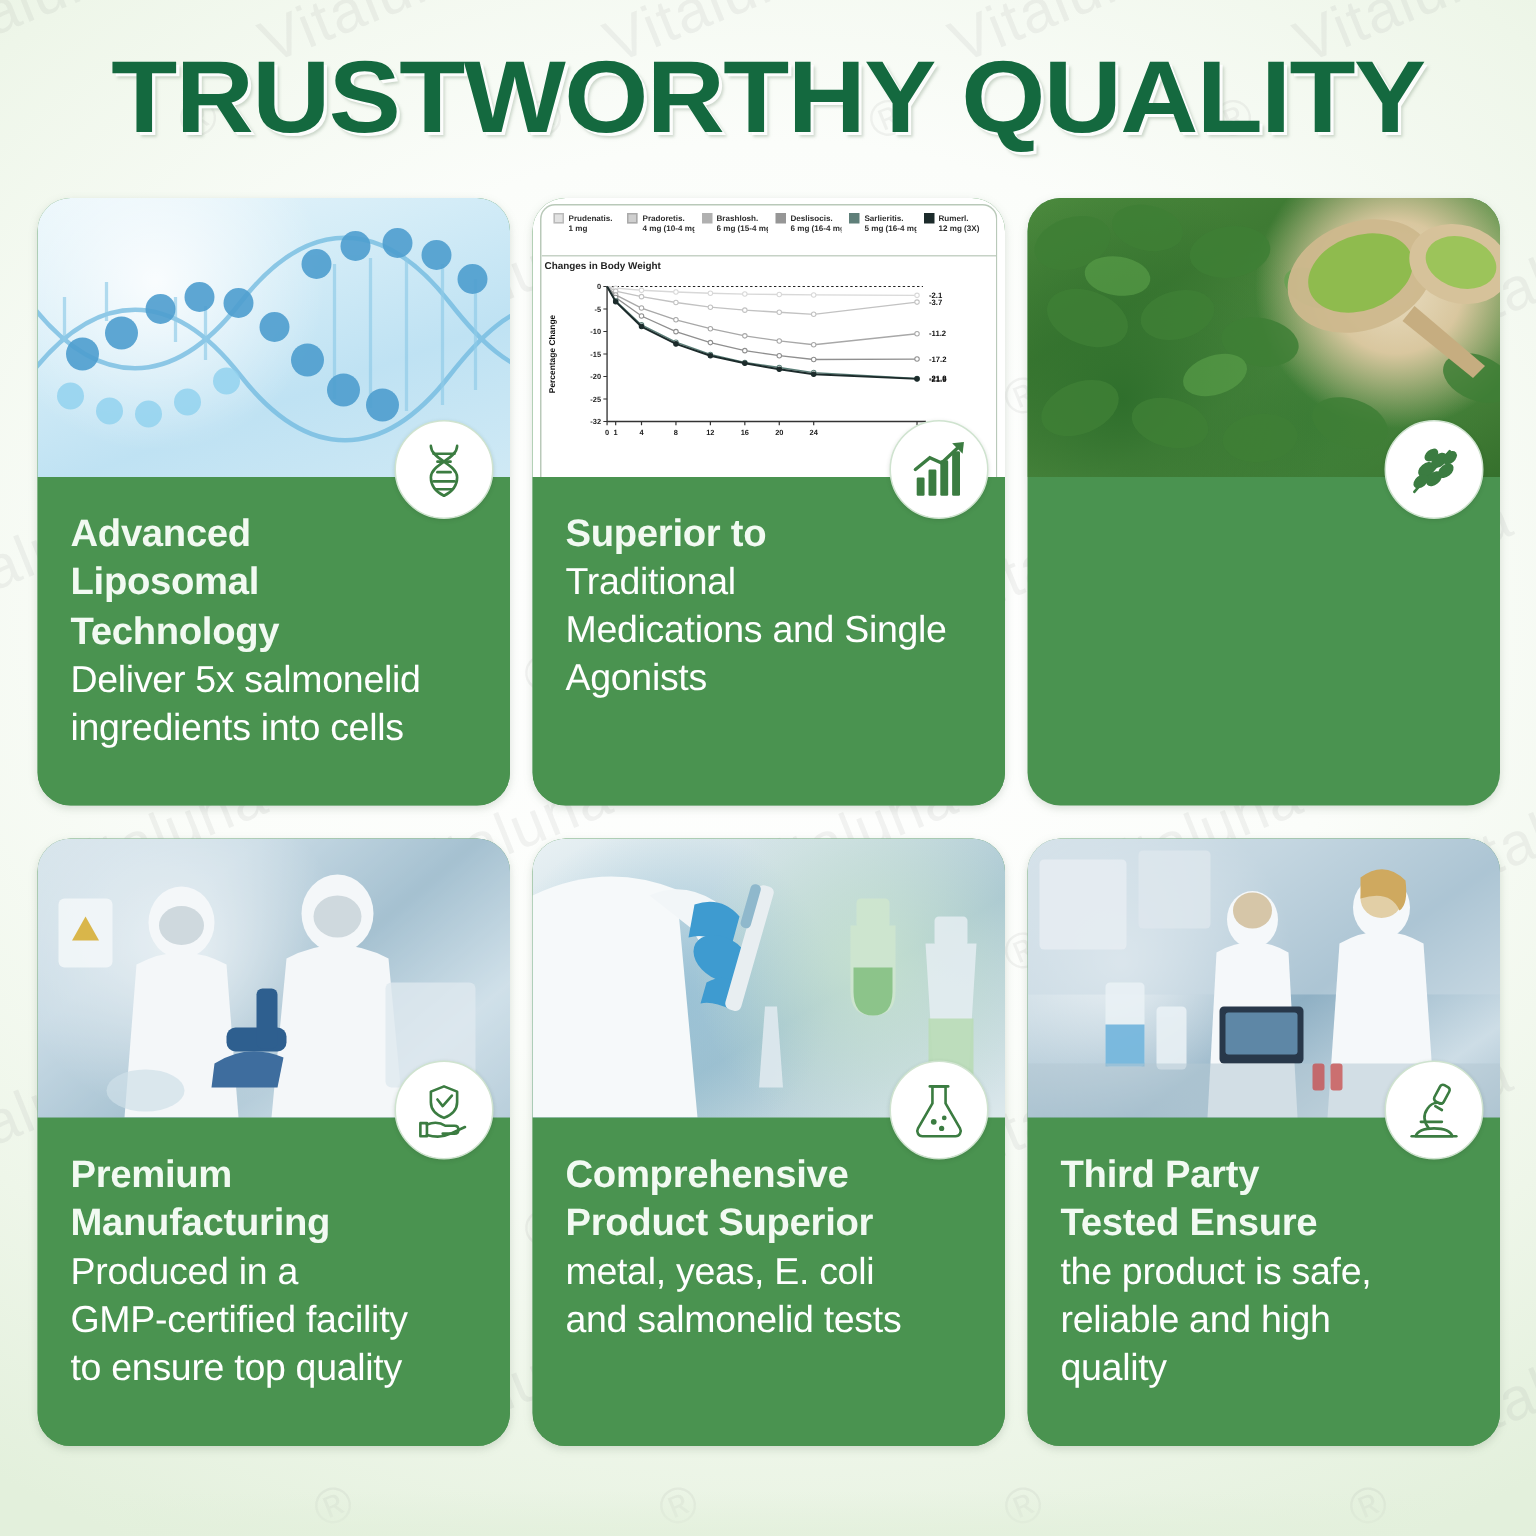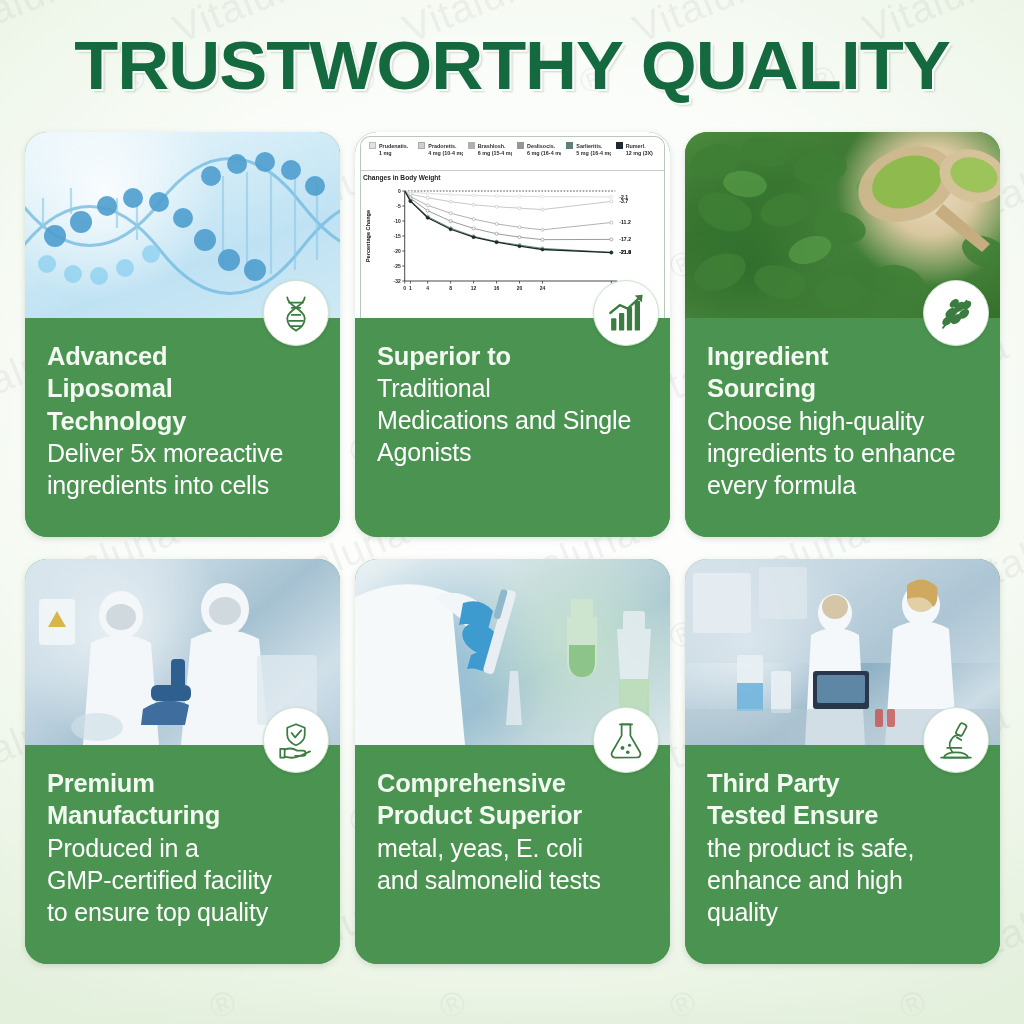--- a/index.html
+++ b/index.html
@@ -313,21 +313,21 @@
           </g>
         </svg>
       </div>
       <div class="body">
         <div class="headline">
           <div>Advanced</div>
           <div>Liposomal</div>
           <div>Technology</div>
         </div>
         <div class="subtext">
-          <div>Deliver 5x moreactive</div>
+          <div>Deliver 5x salmonelid</div>
           <div>ingredients into cells</div>
         </div>
       </div>
     </div>
     <div class="badge">
       <svg viewBox="0 0 48 48" fill="none" stroke="#3b7c41" stroke-width="2" stroke-linecap="round">
         <path d="M14 6 C14 16, 34 20, 34 30 C34 38, 28 42, 24 44"></path>
         <path d="M34 6 C34 16, 14 20, 14 30 C14 38, 20 42, 24 44"></path>
         <line x1="16" y1="12" x2="32" y2="12"></line>
           <line x1="19" y1="18" x2="29" y2="18"></line>
@@ -535,31 +535,20 @@
             <ellipse cx="125" cy="118" rx="22" ry="13" transform="rotate(-18 125 118)"></ellipse>
             <ellipse cx="190" cy="60" rx="20" ry="12" transform="rotate(24 190 60)"></ellipse>
           </g>
           <ellipse cx="222" cy="52" rx="50" ry="36" fill="#cdb88d" opacity="0.95" transform="rotate(-20 222 52)"></ellipse>
           <ellipse cx="222" cy="50" rx="36" ry="25" fill="#8fbb4e" transform="rotate(-20 222 50)"></ellipse>
           <path d="M258 72 L305 112 L297 120 L250 82 Z" fill="#c6ad80"></path>
           <ellipse cx="288" cy="44" rx="34" ry="26" fill="#d6c29a" transform="rotate(16 288 44)"></ellipse>
           <ellipse cx="289" cy="43" rx="24" ry="17" fill="#9cc45a" transform="rotate(16 289 43)"></ellipse>
         </svg>
       </div>
-      <div class="body">
-        <div class="headline">
-          <div>Ingredient</div>
-          <div>Sourcing</div>
-        </div>
-        <div class="subtext">
-          <div>Choose high-quality</div>
-          <div>ingredients to enhance</div>
-          <div>every formula</div>
-        </div>
-      </div>
     </div>
     <div class="badge">
       <svg viewBox="0 0 48 48">
         <line x1="9" y1="41" x2="36" y2="10" stroke="#3b7c41" stroke-width="2" stroke-linecap="round"></line>
         <g fill="#3b7c41">
           <ellipse cx="18" cy="24" rx="7" ry="4.6" transform="rotate(-40 18 24)"></ellipse>
           <ellipse cx="24" cy="31" rx="7" ry="4.6" transform="rotate(-40 24 31)"></ellipse>
           <ellipse cx="14" cy="33" rx="6.5" ry="4.3" transform="rotate(-40 14 33)"></ellipse>
           <ellipse cx="28" cy="17" rx="7" ry="4.6" transform="rotate(-40 28 17)"></ellipse>
           <ellipse cx="33" cy="25" rx="6.8" ry="4.5" transform="rotate(-40 33 25)"></ellipse>
@@ -697,21 +686,21 @@
           </g>
         </svg>
       </div>
       <div class="body">
         <div class="headline">
           <div>Third Party</div>
           <div>Tested Ensure</div>
         </div>
         <div class="subtext">
           <div>the product is safe,</div>
-          <div>enhance and high</div>
+          <div>reliable and high</div>
           <div>quality</div>
         </div>
       </div>
     </div>
     <div class="badge">
       <svg viewBox="0 0 48 48" fill="none" stroke="#3b7c41" stroke-width="2" stroke-linecap="round" stroke-linejoin="round">
         <rect x="26" y="5" width="8" height="14" rx="2.5" transform="rotate(28 30 12)"></rect>
         <path d="M25 21 l5 3"></path>
         <path d="M20 38 q-6 -8 -1 -15 q4 -6 11 -4"></path>
         <line x1="14" y1="33" x2="30" y2="33"></line>

